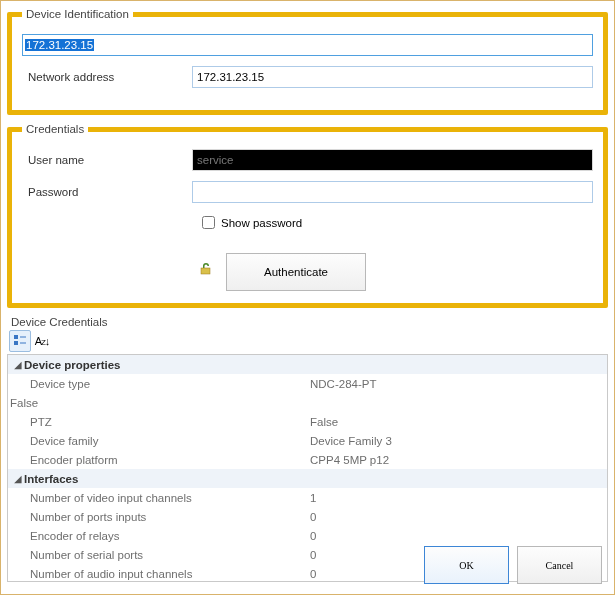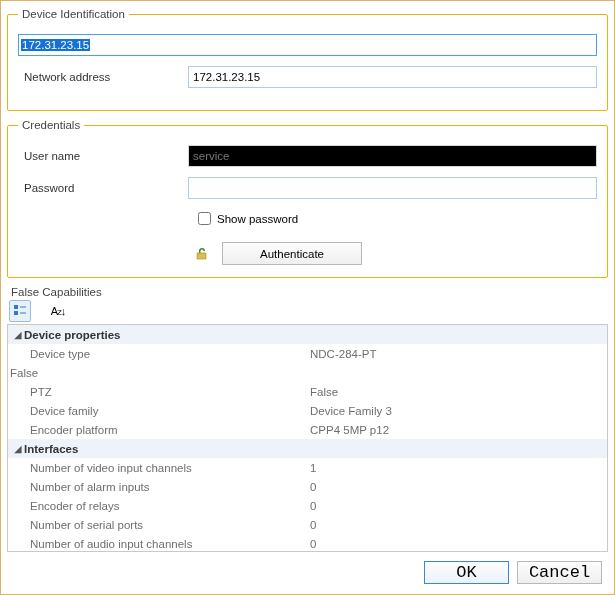--- a/index.html
+++ b/index.html
@@ -9,21 +9,21 @@
     font-family: "Segoe UI", Tahoma, sans-serif;
     font-size: 11.5px;
     background: #fff;
     width: 615px;
     height: 595px;
     border: 1px solid #d9b36b;
     position: relative;
   }
   .content-area { padding: 5px 6px 0 6px; }
   fieldset {
-    border: 1px solid #eab308;
+    border: 5px solid #eab308;
     margin: 2px 0 8px 0;
     padding: 10px 10px 12px 10px;
     border-radius: 2px;
   }
   legend { font-size: 11.5px; padding: 0 4px; color: #444; }
   .form-row { display: flex; align-items: center; margin: 4px 0 10px 0; }
   .form-row label.lbl { width: 170px; padding-left: 6px; color: #333; }
   .form-row .field { flex: 1; }
   input[type=text], input[type=password] {
     width: 100%;
@@ -59,31 +59,32 @@
   .chk-row { display: flex; align-items: center; margin-top: 6px; margin-left: 176px; }
   .chk-row input[type=checkbox] { margin-right: 6px; }
   .auth-row { display: flex; align-items: center; margin-top: 14px; margin-left: 176px; gap: 12px; }
   .lock-icon {
     width: 16px; height: 16px;
     display: inline-block;
     position: relative;
   }
   .lock-icon svg { width:16px; height:16px; }
   button.btn {
-    height: 23px;
+    height: 38px;
     min-width: 140px;
     border: 1px solid #b8b8b8;
     background: linear-gradient(#fdfdfd,#efefef);
     font-family: inherit;
     font-size: 11.5px;
     cursor: pointer;
+    margin-top: 7px;
   }
   .cap-section { margin-top: 6px; }
   .cap-label { font-size: 11.5px; color: #444; margin-left:4px; margin-bottom: 2px; }
-  .toolbar { display: flex; gap: 16px; margin: 2px 0 0 2px; }
+  .toolbar { display: flex; gap: 0; margin: 2px 0 0 2px; }
   .tbtn {
     width: 22px; height: 22px;
     border: 1px solid transparent;
     display: flex; align-items: center; justify-content: center;
     cursor: pointer;
     border-radius: 2px;
   }
   .tbtn.active { border: 1px solid #9bbde0; background: #e6f0fb; }
   .tbtn svg { width:14px; height:14px; }
   .az { font-size: 11px; letter-spacing:-1px;}
@@ -122,23 +123,23 @@
   }
   .dlg-buttons {
     position: absolute;
     bottom: 10px;
     right: 12px;
     display: flex;
     gap: 8px;
   }
   .dlg-buttons button {
     width: 85px;
-    height: 23px;
-    font-family: Liberation Mono, monospace;
-    font-size: 17px;
+    height: 38px;
+    font-family: Liberation Serif, serif;
+    font-size: 10px;
     cursor: pointer;
   }
   button.ok {
     border: 1px solid #3d86d6;
     background: linear-gradient(#fdfdfd,#e9f2fc);
   }
   button.cancel {
     border: 1px solid #b8b8b8;
     background: linear-gradient(#fdfdfd,#efefef);
   }
@@ -188,21 +189,21 @@
         <svg viewBox="0 0 16 16">
             <path d="M5 7V5a3 3 0 016 0h-1.5a1.5 1.5 0 00-3 0v2H12v6H3V7h2z" fill="#4a8a2a"></path>
             <rect x="3" y="7" width="9" height="6" fill="#d9c04a" stroke="#9a7a1a" stroke-width="0.5"></rect>
           </svg>
       </span>
       <button class="btn">Authenticate</button>
     </div>
   </fieldset>
 
   <div class="cap-section">
-    <div class="cap-label">False Capabilities</div>
+    <div class="cap-label">Device Credentials</div>
     <div class="toolbar">
       <div class="tbtn active">
         <svg viewBox="0 0 14 14">
             <rect x="1" y="1" width="4" height="4" fill="#3a76c4"></rect>
             <rect x="1" y="7" width="4" height="4" fill="#3a76c4"></rect>
             <line x1="7" y1="3" x2="13" y2="3" stroke="#3a76c4"></line>
             <line x1="7" y1="9" x2="13" y2="9" stroke="#3a76c4"></line>
           </svg>
       </div>
       <div class="tbtn">
@@ -235,21 +236,21 @@
         </div>
         <div class="grp-row">
           <span class="tri">◢</span>
           <span>Interfaces</span>
         </div>
         <div class="prop-row">
           <div class="prop-name">Number of video input channels</div>
           <div class="prop-val">1</div>
         </div>
         <div class="prop-row">
-          <div class="prop-name">Number of alarm inputs</div>
+          <div class="prop-name">Number of ports inputs</div>
           <div class="prop-val">0</div>
         </div>
         <div class="prop-row">
           <div class="prop-name">Encoder of relays</div>
           <div class="prop-val">0</div>
         </div>
         <div class="prop-row">
           <div class="prop-name">Number of serial ports</div>
           <div class="prop-val">0</div>
         </div>

